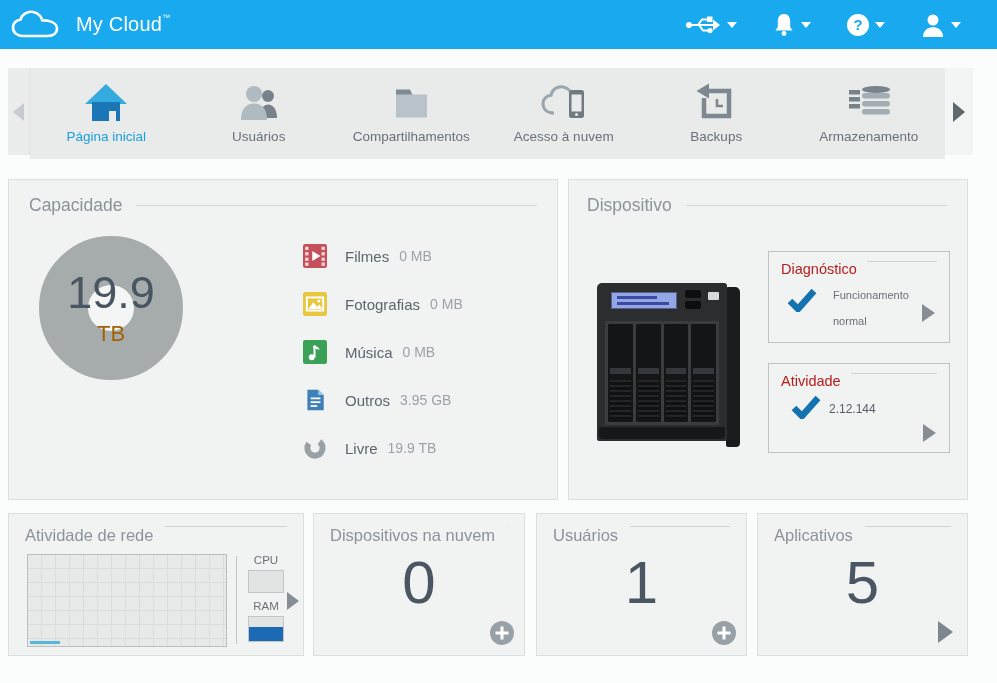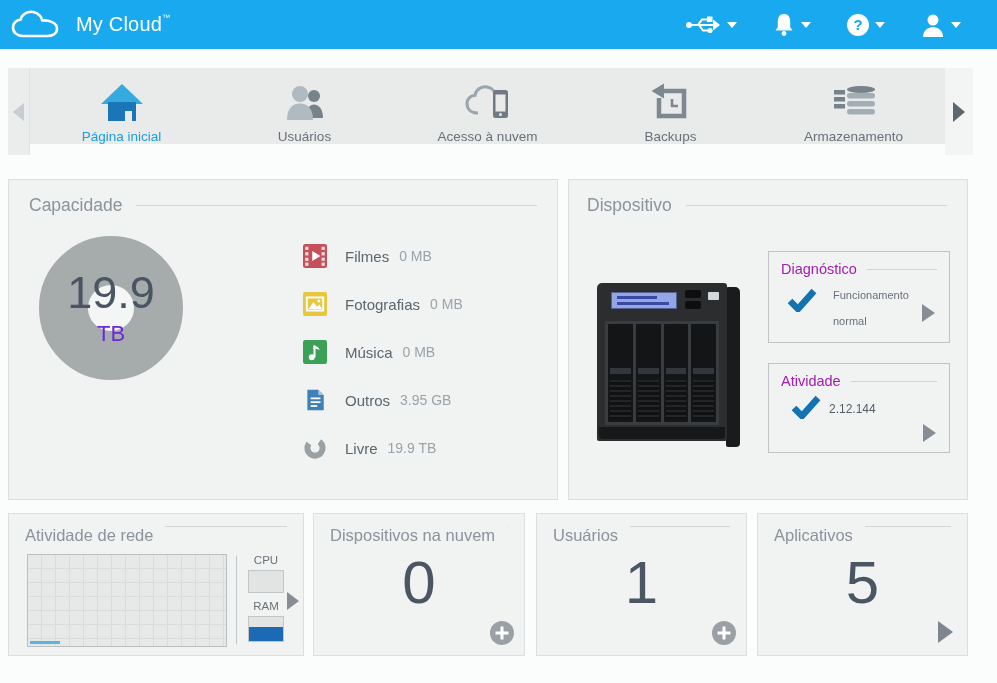--- a/index.html
+++ b/index.html
@@ -13,51 +13,51 @@
   .logo-text { color:#fff; font-size:20px; margin-left:16px; letter-spacing:.2px; }
   .logo-tm { color:#fff; font-size:8px; vertical-align:top; }
   .header-icons { position:absolute; right:26px; top:0; height:49px; display:flex; align-items:center; gap:16px; }
   .hicon-group { display:flex; align-items:center; gap:6px; padding:6px 10px; cursor:pointer; }
   .caret-down { width:0; height:0; border-left:5px solid transparent; border-right:5px solid transparent; border-top:6px solid #fff; }
   .help-circle { width:22px; height:22px; border-radius:50%; background:#fff; color:#18a9ee; font-size:15px; font-weight:bold; display:flex; align-items:center; justify-content:center; }
 
   
   .navbar { position:absolute; left:0; top:68px; width:997px; height:87px; }
   .nav-left-strip { position:absolute; left:8px; top:0; width:22px; height:87px; background:#ebecec; border-right:1px solid #e0e2e2; display:flex; align-items:center; justify-content:center; }
-  .nav-items { position:absolute; left:30px; top:0; width:915px; height:76px; background:#e9eaea; display:flex; }
+  .nav-items { position:absolute; left:30px; top:0; width:915px; height:91px; background:#e9eaea; display:flex; }
   .nav-right-strip { position:absolute; left:945px; top:0; width:28px; height:87px; background:#f3f5f5; display:flex; align-items:center; justify-content:center; }
   .arrow-left-lt { width:0; height:0; border-top:9px solid transparent; border-bottom:9px solid transparent; border-right:11px solid #c7ccd0; }
   .arrow-right-dk { width:0; height:0; border-top:10px solid transparent; border-bottom:10px solid transparent; border-left:12px solid #5e666e; }
   .nav-item { flex:1; display:flex; flex-direction:column; align-items:center; justify-content:flex-start; padding-top:13px; cursor:pointer; }
   .nav-icon { height:44px; display:flex; align-items:center; justify-content:center; }
   .nav-label { font-size:13.5px; color:#68717a; margin-top:4px; }
   .nav-item.active .nav-label { color:#1a9fdb; }
 
   
   .panel { position:absolute; background:#f1f2f2; border:1px solid #dcdfdf; }
   .panel-title { display:flex; align-items:center; color:#8b939b; font-size:17.5px; }
   .panel-title .rule { flex:1; height:1px; background:#d2d5d6; margin-left:14px; }
 
   
   .panel-capacity { left:8px; top:179px; width:550px; height:321px; }
   .panel-capacity .panel-title { margin:15px 20px 0 20px; }
   .donut { position:absolute; left:30px; top:56px; width:144px; height:144px; border:49px solid #a6acac; border-radius:50%; background:#f4f5f5; display:flex; flex-direction:column; align-items:center; justify-content:center; }
   .donut-value { font-size:45px; color:#4a5562; line-height:1; }
-  .donut-unit { font-size:22px; color:#6d28d9; margin-top:6px; }
+  .donut-unit { font-size:22px; color:#a16207; margin-top:6px; }
   .legend { position:absolute; left:294px; top:64px; }
   .legend-row { display:flex; align-items:center; height:24px; margin-bottom:24px; }
   .legend-icon { width:24px; height:24px; margin-right:18px; flex:none; }
   .legend-label { font-size:15px; color:#5b6670; margin-right:10px; }
   .legend-value { font-size:14px; color:#9aa3aa; }
 
   
   .panel-device { left:568px; top:179px; width:400px; height:321px; }
   .panel-device .panel-title { margin:15px 20px 0 18px; }
   .subbox { position:absolute; border:1px solid #bfc3c5; background:#f1f2f2; }
-  .subbox-title { display:flex; align-items:center; color:#a21caf; font-size:14.5px; margin:9px 12px 0 12px; }
+  .subbox-title { display:flex; align-items:flex-start; color:#b91c1c; font-size:14.5px; margin:9px 12px 0 12px; }
   .subbox-title .rule { flex:1; height:1px; background:#cfd3d4; margin-left:10px; }
   .box-diagnostics { left:199px; top:71px; width:182px; height:92px; }
   .box-firmware { left:199px; top:183px; width:182px; height:90px; }
   .status-text { font-size:11px; color:#6a7177; line-height:26px; }
   .fw-version { font-size:12px; color:#555e66; }
   .detail-arrow { width:0; height:0; border-top:9px solid transparent; border-bottom:9px solid transparent; border-left:13px solid #868d94; cursor:pointer; }
 
   
   .nas { position:absolute; left:28px; top:103px; width:143px; height:164px; }
   .nas-body { position:absolute; left:0; top:0; width:130px; height:158px; background:#2b2d2f; border-radius:5px 3px 2px 2px; }
@@ -164,20 +164,29 @@
           <circle cx="31" cy="13" r="6" fill="#77828a"></circle>
           <path d="M23 35 C23 25 27 21.5 31 21.5 C35 21.5 40 25 40 35 Z" fill="#77828a"></path>
           <circle cx="17" cy="11" r="8" fill="#afbac1"></circle>
           <path d="M4 37 C4 24 11 20.5 17 20.5 C23 20.5 30 24 30 37 Z" fill="#afbac1"></path>
         </svg>
       </div>
       <div class="nav-label">Usuários</div>
     </div>
     <div class="nav-item">
       <div class="nav-icon">
+        <svg width="44" height="40" viewBox="0 0 44 40">
+          <path d="M7 13 V6.5 H21 L24 13 Z" fill="#7f8a91"></path>
+          <rect x="7" y="11.5" width="31" height="23" fill="#b9c2c8"></rect>
+        </svg>
+      </div>
+      <div class="nav-label">Compartilhamentos</div>
+    </div>
+    <div class="nav-item">
+      <div class="nav-icon">
         <svg width="50" height="42" viewBox="0 0 50 42">
           <path d="M15 31 C8 31 4 27 4 21.5 C4 16.5 8 13.5 12 13.3 C13 7.5 18.5 4 24 5 C29.5 6 32.5 10 32.5 14" fill="none" stroke="#9aa5ac" stroke-width="3"></path>
           <rect x="30" y="8" width="15" height="28" rx="2.5" fill="#6f7a82"></rect>
           <rect x="32.5" y="12.5" width="10" height="17" fill="#e9eaea"></rect>
           <circle cx="37.5" cy="32.5" r="1.5" fill="#e9eaea"></circle>
         </svg>
       </div>
       <div class="nav-label">Acesso à nuvem</div>
     </div>
     <div class="nav-item">

